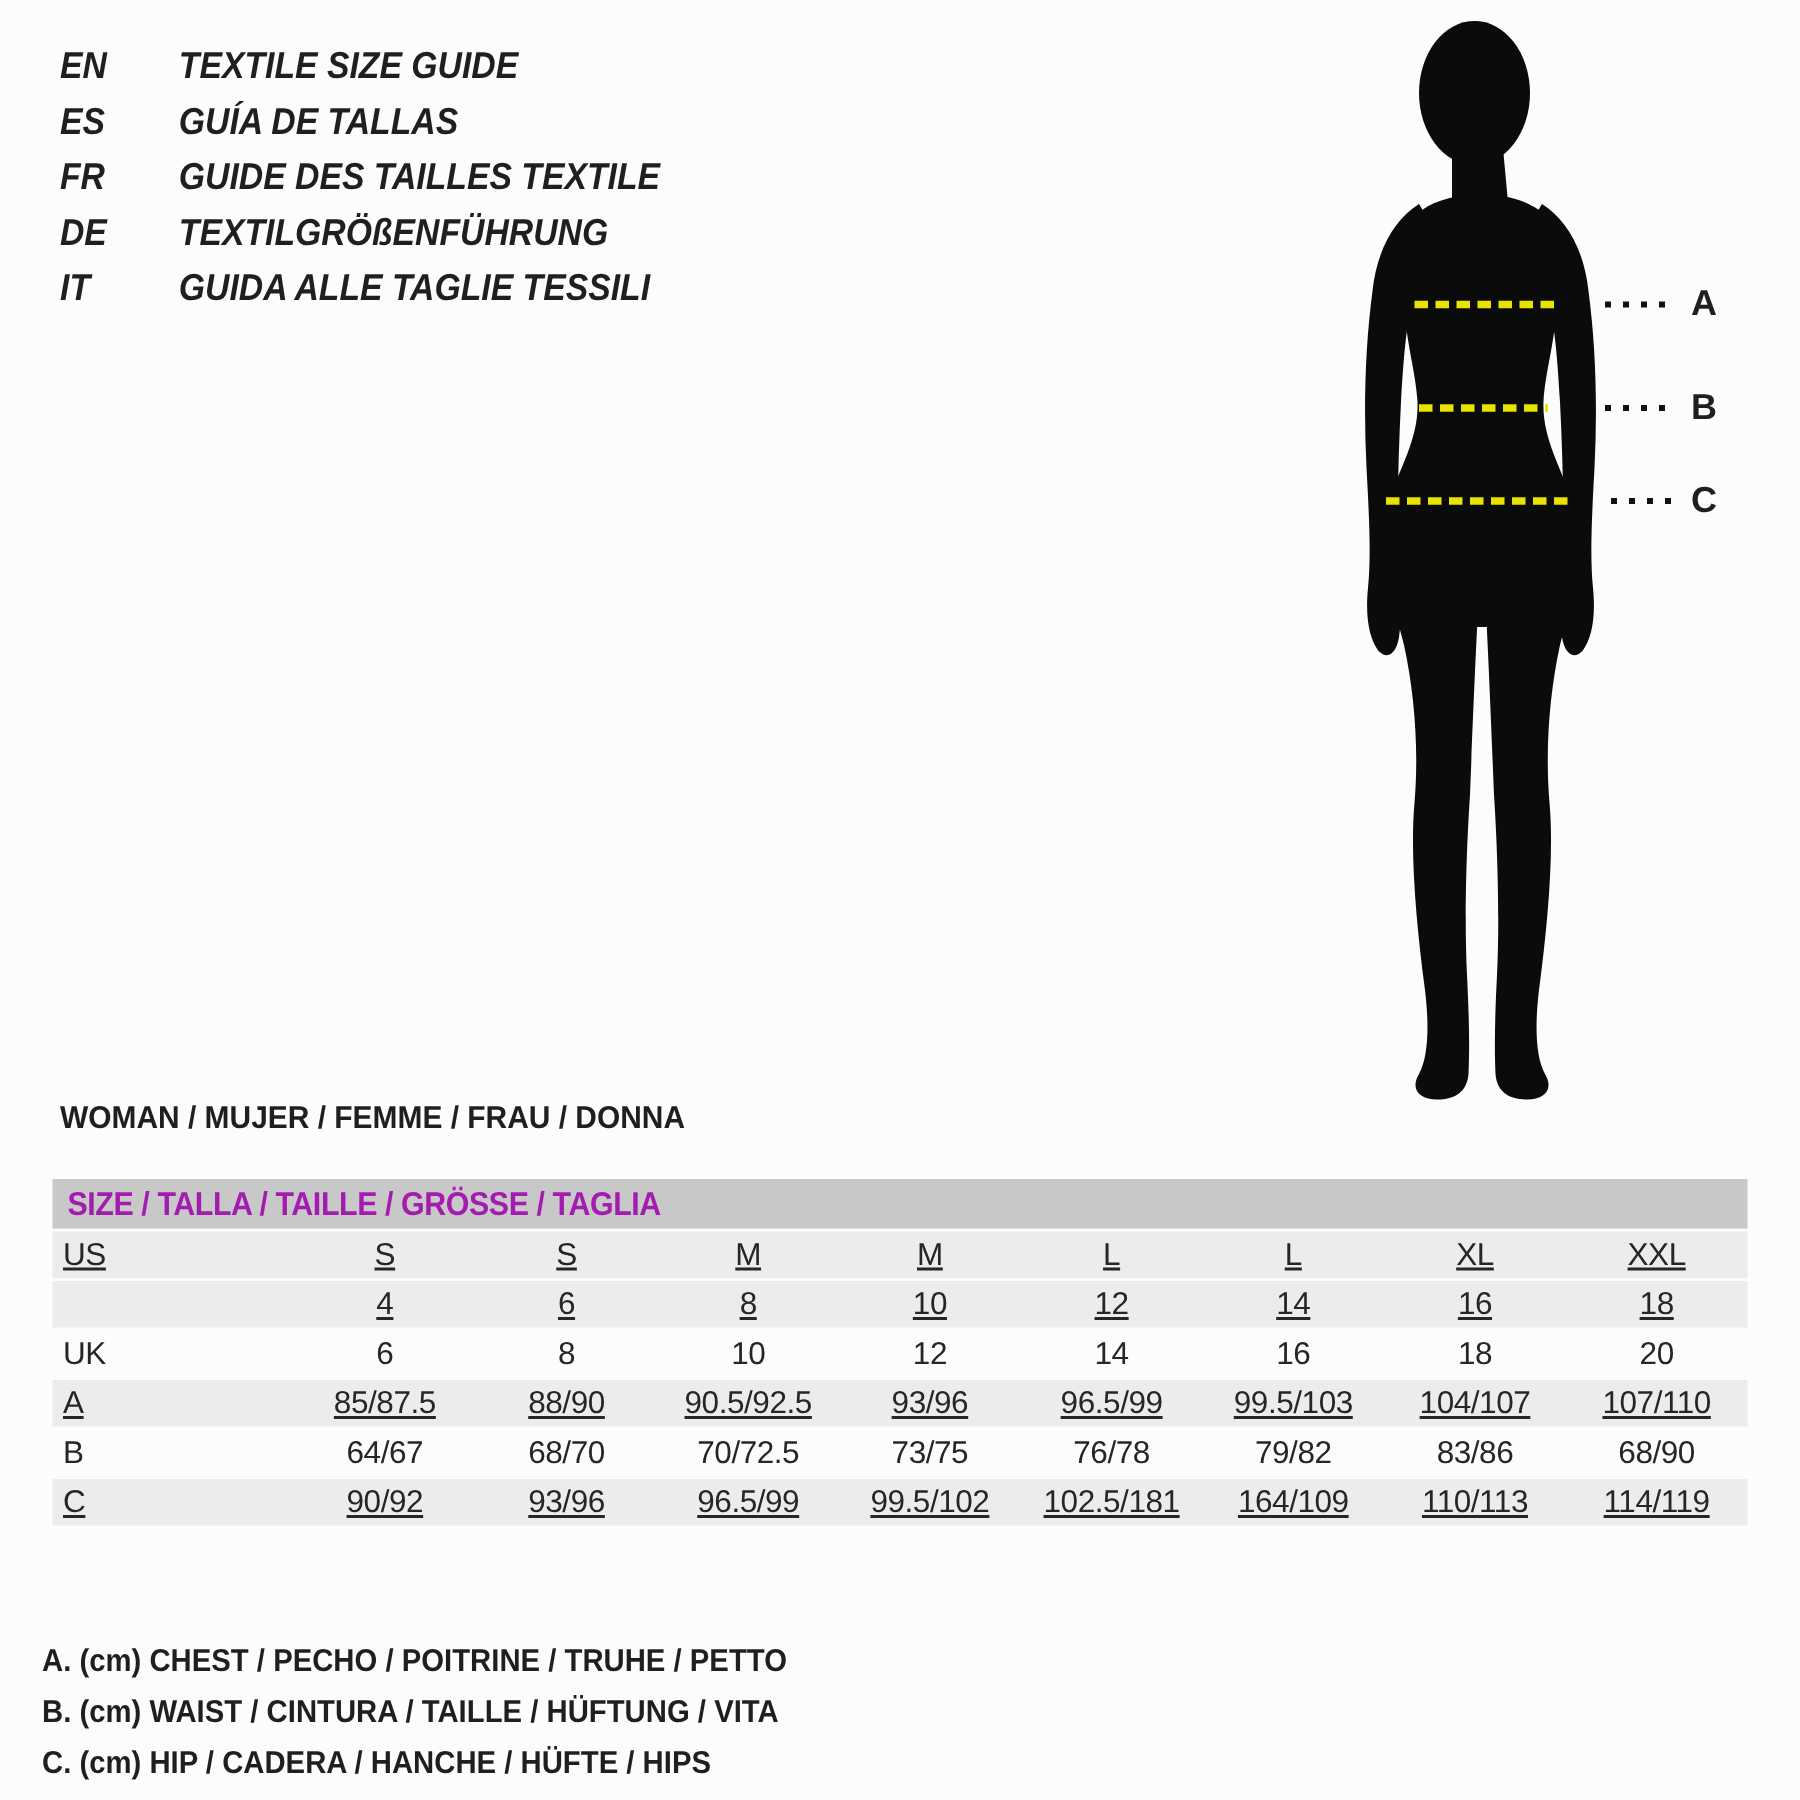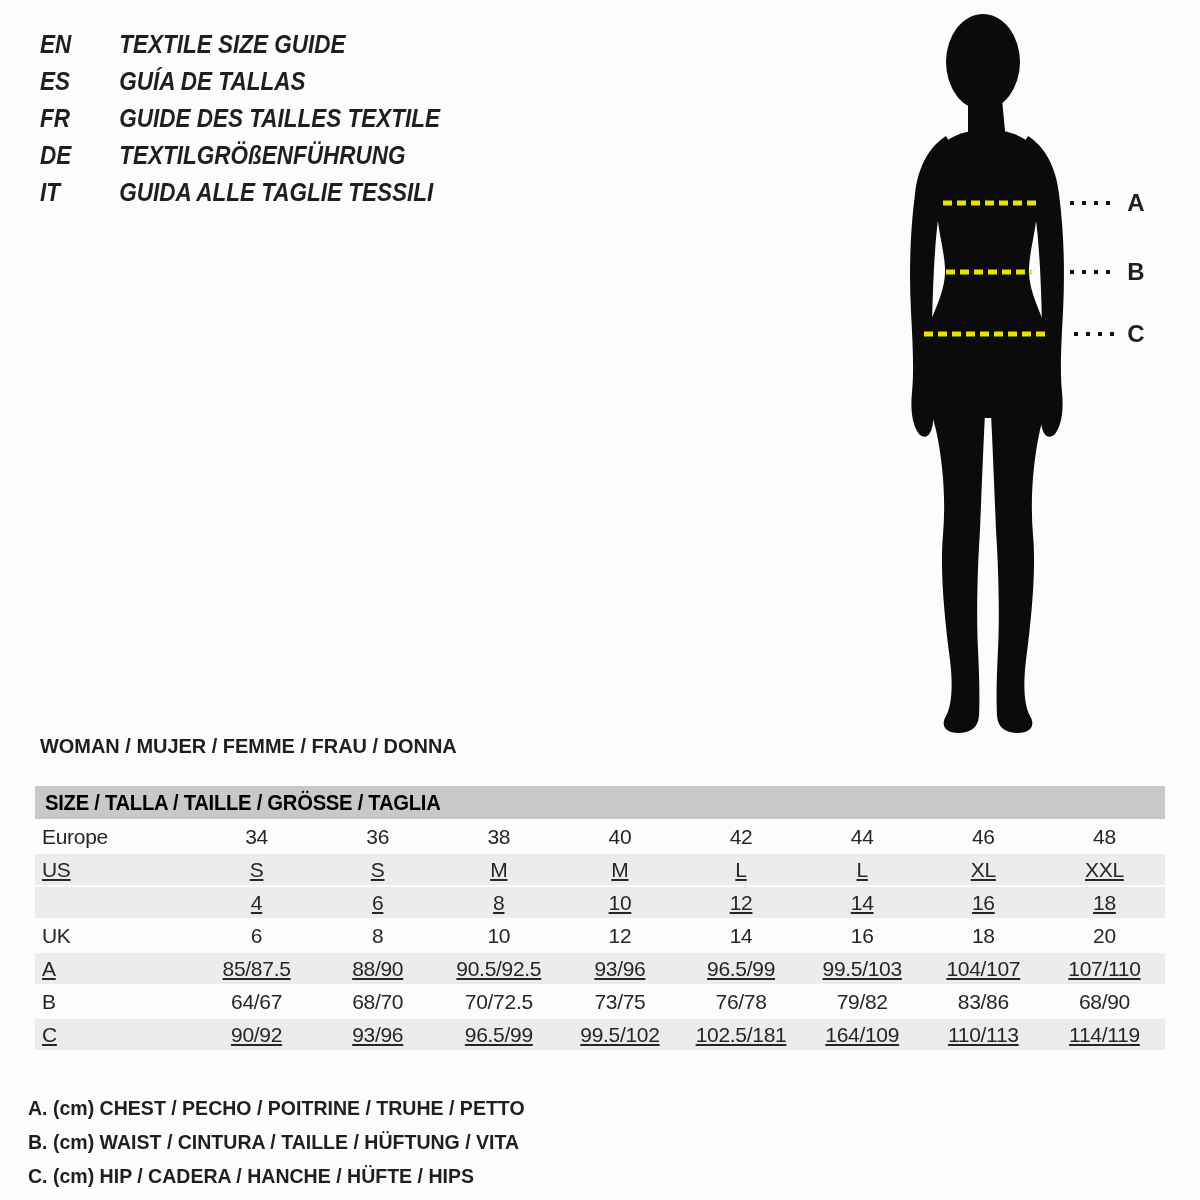--- a/index.html
+++ b/index.html
@@ -28,21 +28,21 @@
   #marker-a{left:1116px;top:189px;}
   #marker-b{left:1116px;top:258px;}
   #marker-c{left:1116px;top:320px;}
   
   .section-title{position:absolute;left:40px;top:734px;font-weight:bold;font-size:21px;
     transform:scaleX(0.95);transform-origin:left top;white-space:nowrap;}
   
   .size-table{position:absolute;left:35px;top:786px;width:1130px;
     font-size:21px;letter-spacing:-0.3px;}
   .thead{height:33px;background:var(--bar);display:flex;align-items:center;
-    padding-left:10px;margin-bottom:2px;color:#000000;}
+    padding-left:10px;margin-bottom:2px;color:#a21caf;}
   .thead-text{font-weight:bold;font-size:22px;transform:scaleX(0.92);
     transform-origin:left center;white-space:nowrap;}
   .trow{display:flex;height:31px;margin-bottom:2px;align-items:center;color:#262626;}
   .trow.shaded{background:var(--row);text-decoration:underline;}
   .tlabel{width:161px;flex:0 0 161px;padding-left:7px;}
   .tcell{flex:1;text-align:center;}
   
   .legend{position:absolute;left:28px;top:1091px;}
   .legend-line{font-weight:bold;font-size:21px;line-height:34px;
     transform:scaleX(0.93);transform-origin:left top;white-space:nowrap;}
@@ -154,31 +154,20 @@
 <div id="marker-b" class="marker-letter">B</div>
 <div id="marker-c" class="marker-letter">C</div>
 
 <div class="section-title">WOMAN / MUJER / FEMME / FRAU / DONNA</div>
 
 <div class="size-table">
   <div class="thead">
     <span class="thead-text">SIZE / TALLA / TAILLE / GRÖSSE / TAGLIA</span>
   </div>
 
-  <div class="trow">
-    <div class="tlabel">Europe</div>
-    <div class="tcell">34</div>
-    <div class="tcell">36</div>
-    <div class="tcell">38</div>
-    <div class="tcell">40</div>
-    <div class="tcell">42</div>
-    <div class="tcell">44</div>
-    <div class="tcell">46</div>
-    <div class="tcell">48</div>
-  </div>
 
   <div class="trow shaded">
     <div class="tlabel">US</div>
     <div class="tcell">S</div>
     <div class="tcell">S</div>
     <div class="tcell">M</div>
     <div class="tcell">M</div>
     <div class="tcell">L</div>
     <div class="tcell">L</div>
     <div class="tcell">XL</div>

